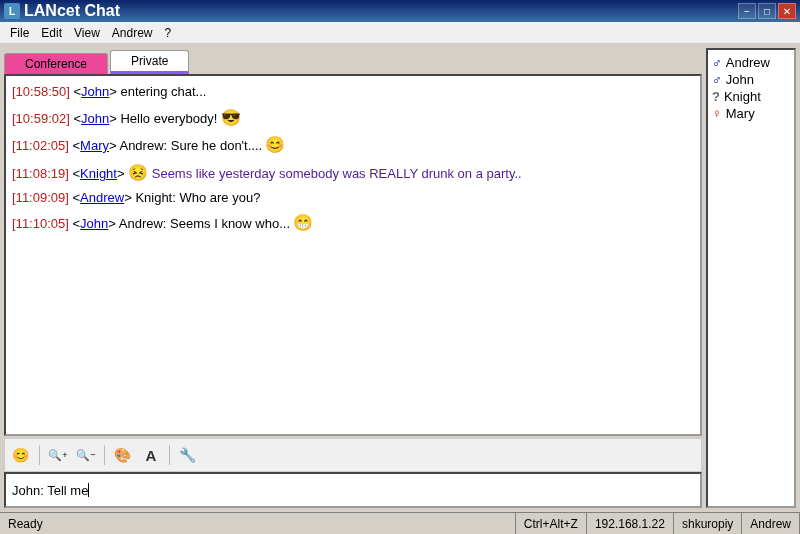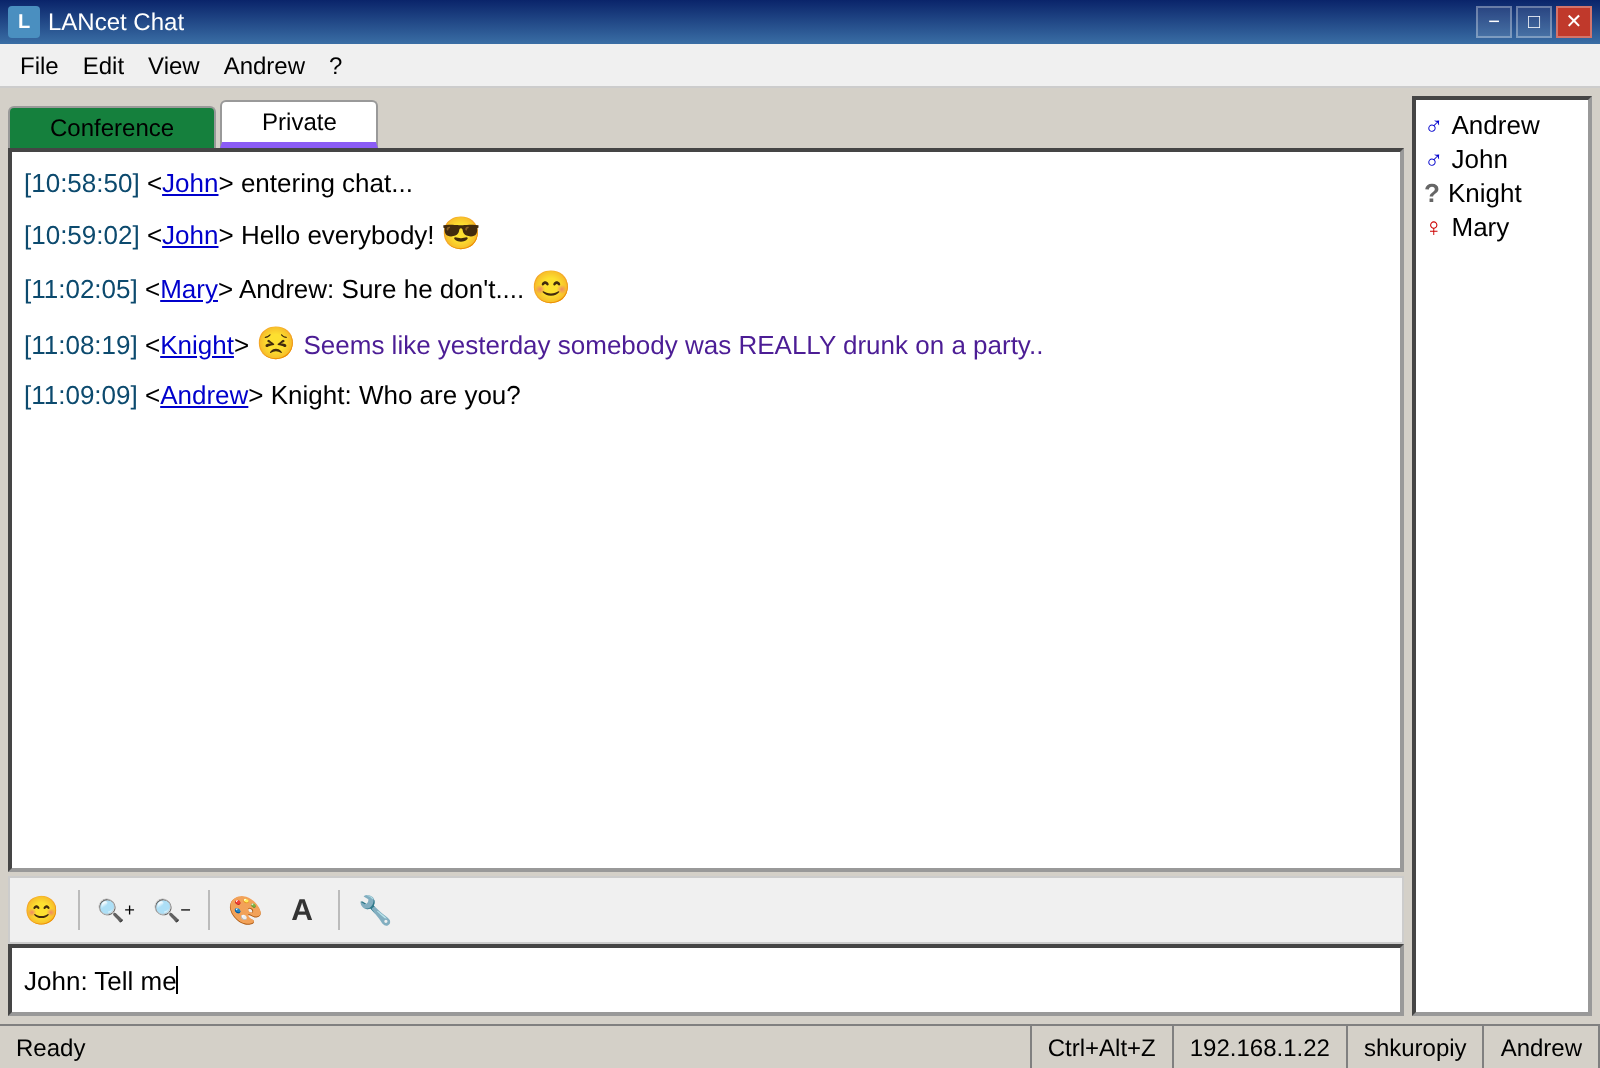--- a/index.html
+++ b/index.html
@@ -34,22 +34,22 @@
       background: #4a8fc0;
       border-radius: 2px;
       display: flex;
       align-items: center;
       justify-content: center;
       font-size: 10px;
       color: white;
       font-weight: bold;
     }
     .title-text {
-      font-size: 12px;
-      font-weight: normal;
+      font-size: 16px;
+      font-weight: bold;
     }
     .title-buttons {
       display: flex;
       gap: 2px;
     }
     .title-btn {
       width: 18px;
       height: 16px;
       display: flex;
       align-items: center;
@@ -99,21 +99,21 @@
     .tabs {
       display: flex;
       align-items: flex-end;
       height: 26px;
     }
     .tab {
       padding: 3px 20px;
       border: 1px solid #999;
       cursor: pointer;
       font-size: 12px;
-      background: #15803d;
+      background: #ec4899;
       border-bottom: none;
       margin-right: 2px;
       border-radius: 3px 3px 0 0;
     }
     .tab.active {
       background: white;
       border-bottom: 3px solid #8b5cf6;
       z-index: 1;
       position: relative;
     }
@@ -124,21 +124,21 @@
       background: white;
       border: 2px inset #999;
       padding: 6px;
       overflow-y: auto;
       font-size: 13px;
       line-height: 1.6;
     }
     .chat-line {
       margin-bottom: 2px;
     }
-    .timestamp { color: #0c4a6e; margin-top: 26px; }
+    .timestamp { color: #b91c1c; margin-top: 26px; }
     .username-andrew { color: #0000cc; text-decoration: underline; cursor: pointer; }
     .username-john { color: #0000cc; text-decoration: underline; cursor: pointer; }
     .username-mary { color: #0000cc; text-decoration: underline; cursor: pointer; }
     .username-knight { color: #0000cc; text-decoration: underline; cursor: pointer; }
     .msg-red { color: #4c1d95; }
     .emoji { font-size: 16px; }
 
     
     .toolbar {
       height: 34px;
@@ -274,20 +274,24 @@
       <div class="chat-line">
         <span class="timestamp">[11:08:19]</span>
         <span> &lt;</span><span class="username-knight">Knight</span><span>&gt; <span class="emoji">😣</span> <span class="msg-red">Seems like yesterday somebody was REALLY drunk on a party..</span></span>
       </div>
 
       <div class="chat-line">
         <span class="timestamp">[11:09:09]</span>
         <span> &lt;</span><span class="username-andrew">Andrew</span><span>&gt; Knight: Who are you?</span>
       </div>
 
+      <div class="chat-line">
+        <span class="timestamp">[11:10:05]</span>
+        <span> &lt;</span><span class="username-john">John</span><span>&gt; Andrew: Seems I know who... <span class="emoji">😁</span></span>
+      </div>
 
     </div>
 
     <div class="toolbar">
       <div class="toolbar-btn">😊</div>
       <div class="toolbar-divider"></div>
       <div class="toolbar-btn" style="font-size:11px;">🔍<sup>+</sup></div>
       <div class="toolbar-btn" style="font-size:11px;">🔍<sup>−</sup></div>
       <div class="toolbar-divider"></div>
       <div class="toolbar-btn">🎨</div>

